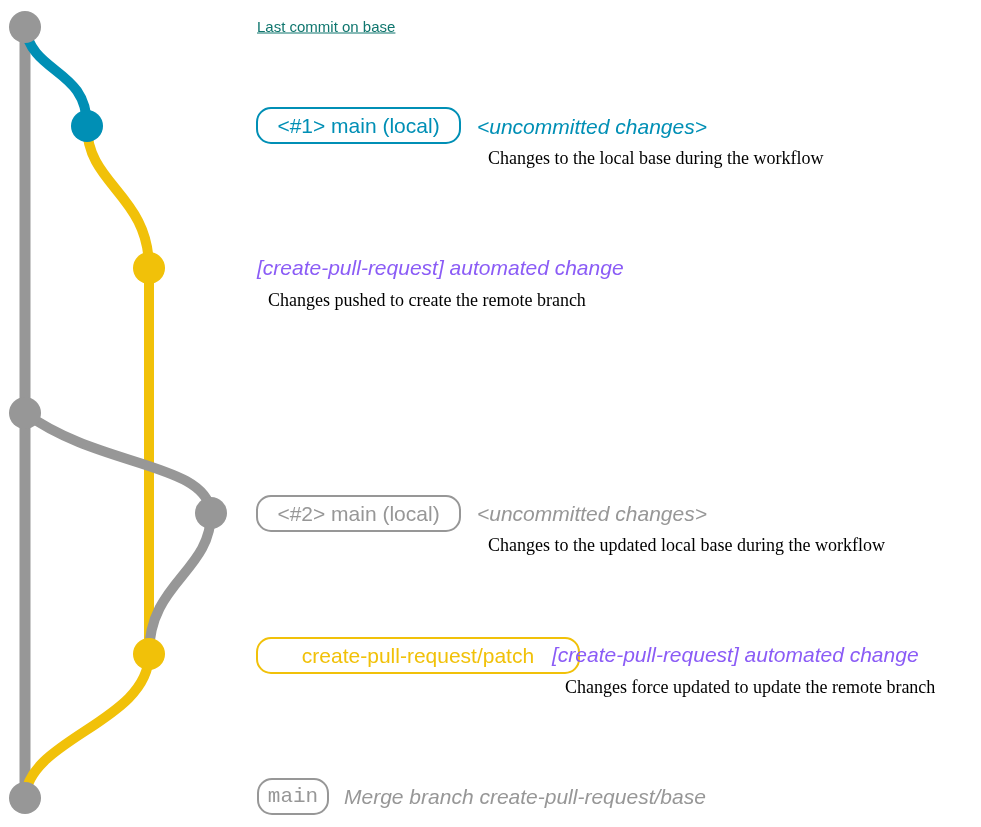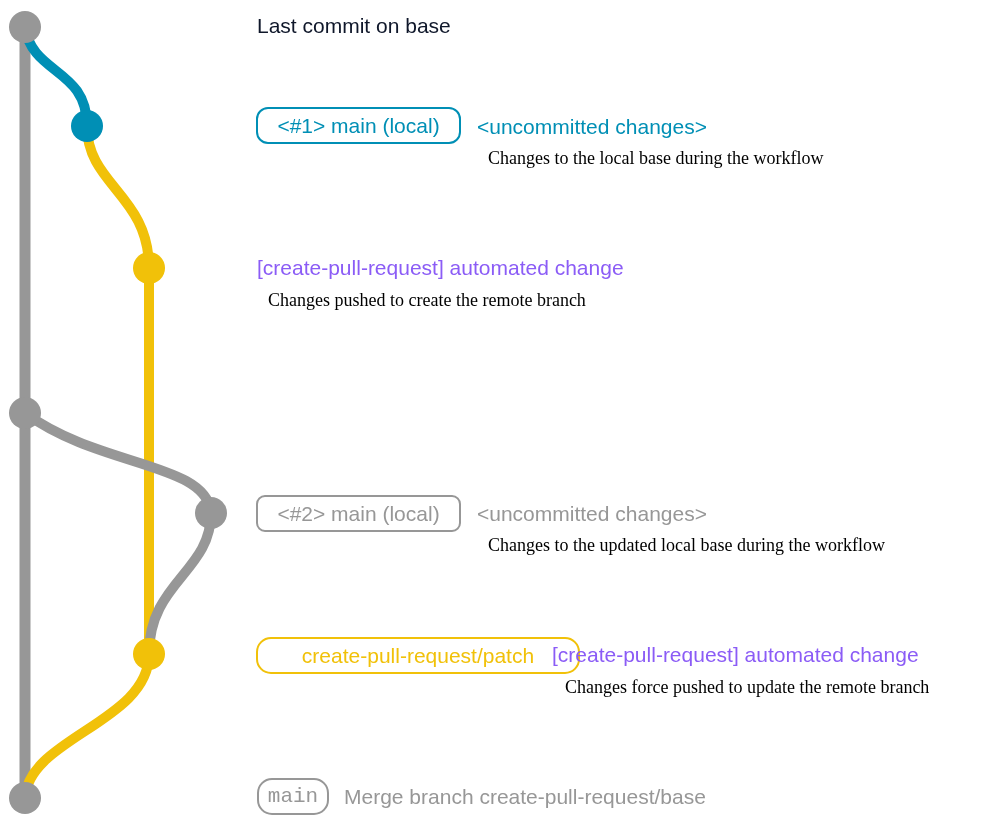--- a/index.html
+++ b/index.html
@@ -15,30 +15,32 @@
     font-family: "Liberation Sans", sans-serif;
     overflow: hidden;
   }
   #graph-svg {
     position: absolute;
     left: 0;
     top: 0;
   }
   .caption {
     position: absolute;
-    color: #0f172a;
-    font-size: 21px;
+    color: #0f766e;
+    font-size: 15px;
     white-space: nowrap;
     transform: translateY(-50%);
+    text-decoration: underline;
   }
   .msg {
     position: absolute;
     font-size: 21px;
     white-space: nowrap;
     transform: translateY(-50%);
+    font-style: italic;
   }
   .msg.c-blue   { color: #008fb5; }
   .msg.c-yellow { color: #8b5cf6; }
   .msg.c-gray   { color: #979797; }
   .desc {
     position: absolute;
     font-family: "Liberation Serif", serif;
     font-size: 18px;
     color: #000000;
     white-space: nowrap;
@@ -80,32 +82,32 @@
     <circle cx="87" cy="126" r="16" fill="#008fb5"></circle>
     <circle cx="149" cy="268" r="16" fill="#f1c109"></circle>
     <circle cx="25" cy="413" r="16" fill="#979797"></circle>
     <circle cx="211" cy="513" r="16" fill="#979797"></circle>
     <circle cx="149" cy="654" r="16" fill="#f1c109"></circle>
     <circle cx="25" cy="798" r="16" fill="#979797"></circle>
   </svg>
 
   <div class="caption" style="left:257px; top:26px;">Last commit on base</div>
 
-  <div class="tag c-blue" style="left:256px; top:107px; width:205px;border-radius:12px;">&lt;#1&gt; main (local)</div>
+  <div class="tag c-blue" style="left:256px; top:107px; width:205px;">&lt;#1&gt; main (local)</div>
   <div class="msg c-blue" style="left:477px; top:127px;">&lt;uncommitted changes&gt;</div>
   <div class="desc" style="left:488px; top:158px;">Changes to the local base during the workflow</div>
 
   <div class="msg c-yellow" style="left:257px; top:268px;">[create-pull-request] automated change</div>
   <div class="desc" style="left:268px; top:300px;">Changes pushed to create the remote branch</div>
 
 
-  <div class="tag c-gray" style="left:256px; top:495px; width:205px;border-radius:9px;">&lt;#2&gt; main (local)</div>
+  <div class="tag c-gray" style="left:256px; top:495px; width:205px;">&lt;#2&gt; main (local)</div>
   <div class="msg c-gray" style="left:477px; top:514px;">&lt;uncommitted changes&gt;</div>
   <div class="desc" style="left:488px; top:545px;">Changes to the updated local base during the workflow</div>
 
   <div class="tag c-yellow" style="left:256px; top:637px; width:324px;">create-pull-request/patch</div>
   <div class="msg c-yellow" style="left:552px; top:655px;">[create-pull-request] automated change</div>
-  <div class="desc" style="left:565px; top:687px;">Changes force pushed to update the remote branch</div>
+  <div class="desc" style="left:565px; top:687px;">Changes force updated to update the remote branch</div>
 
   <div class="tag c-gray" style="left:257px; top:778px; width:72px;font-family:Liberation Mono, monospace;">main</div>
   <div class="msg c-gray" style="left:344px; top:797px;">Merge branch create-pull-request/base</div>
 
 </div>
 
 </body></html>

